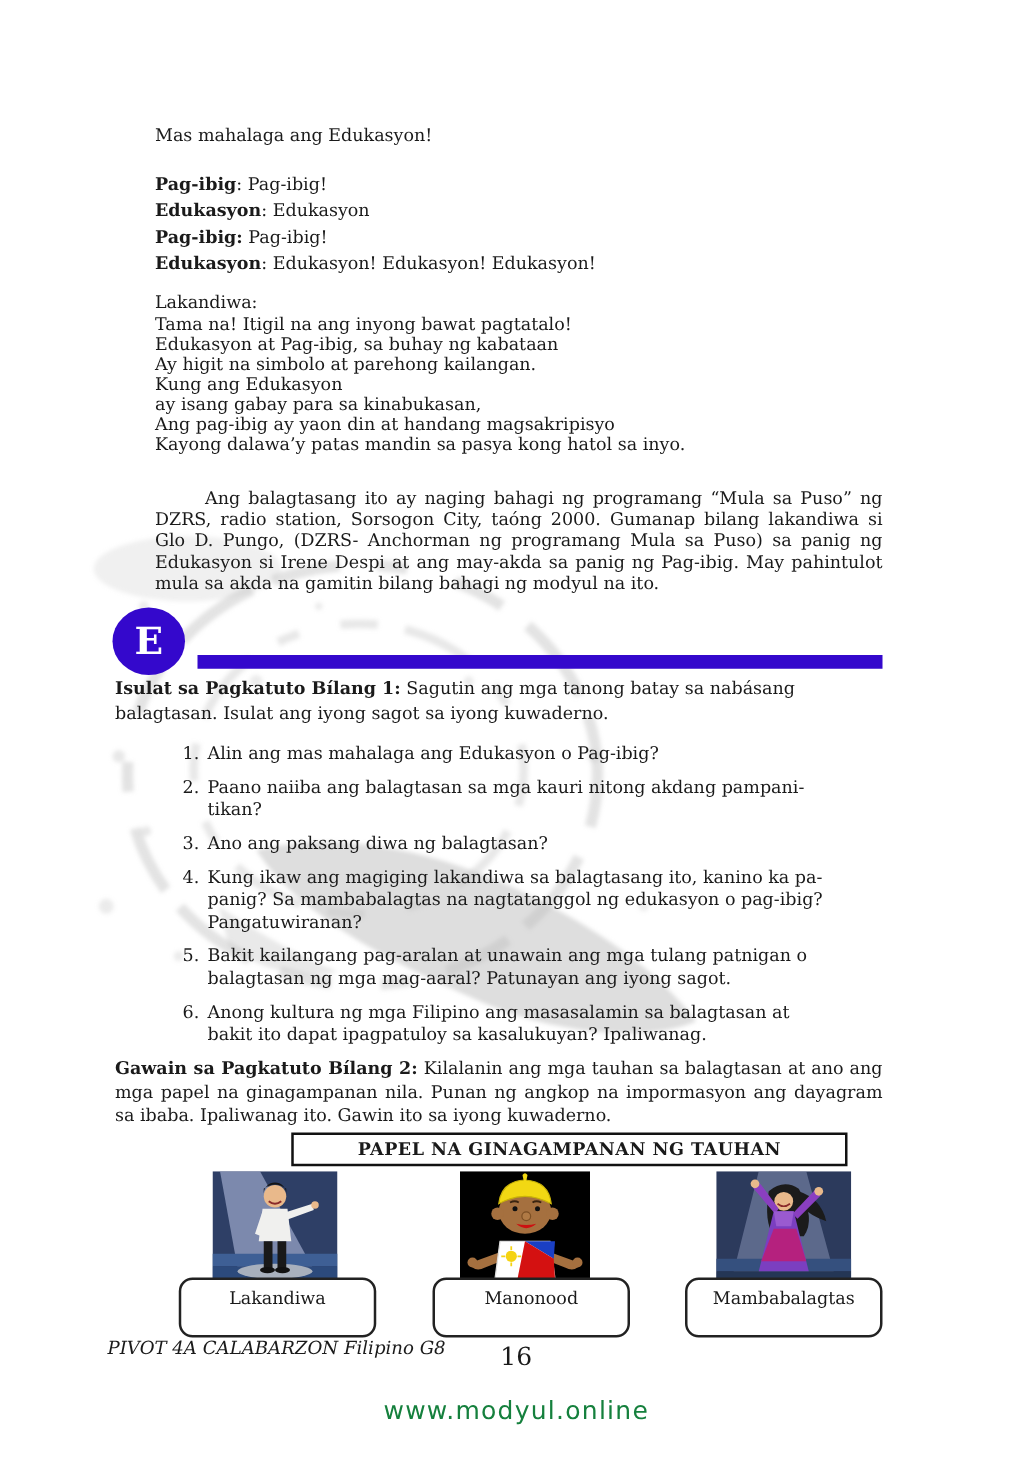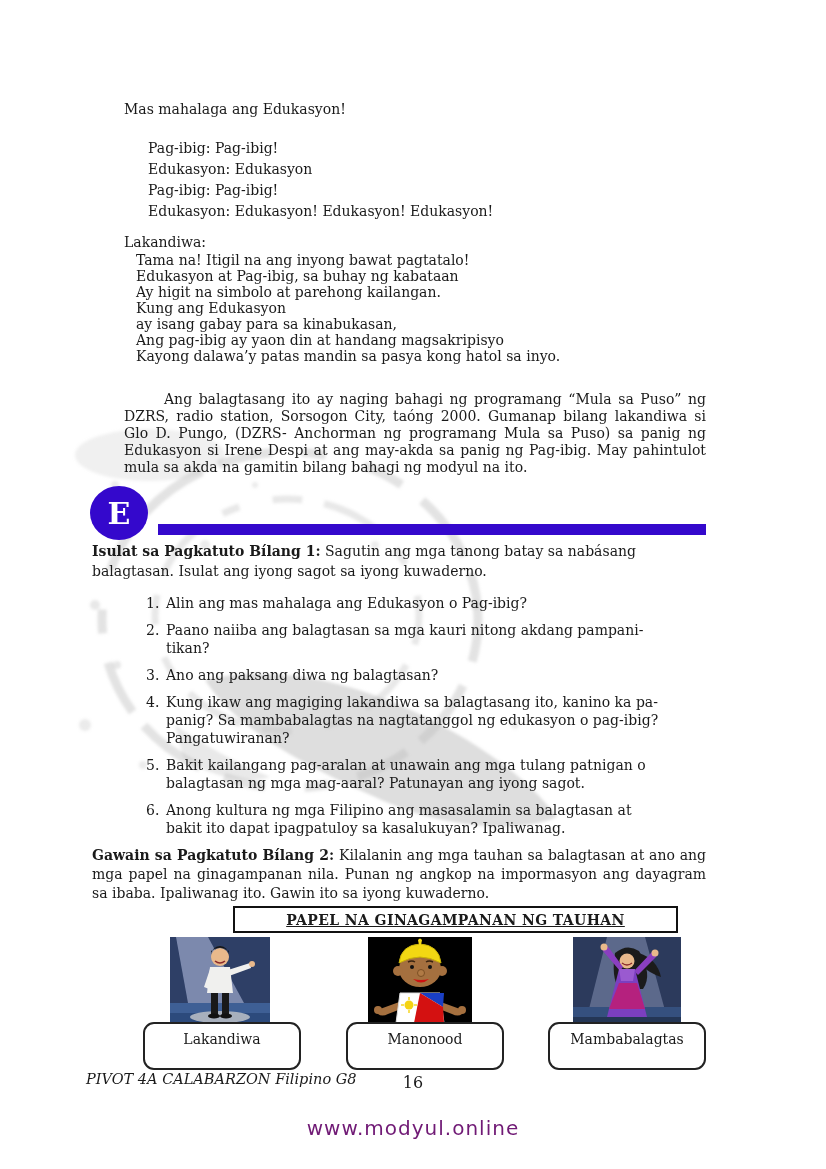--- a/index.html
+++ b/index.html
@@ -12,57 +12,57 @@
     overflow:hidden;
   }
   .abs{position:absolute;}
   
   .bg-stamp{position:absolute;left:55px;top:425px;width:540px;height:430px;z-index:0;}
   .z{z-index:1;}
   
   .opening{left:124px;top:101px;width:582px;line-height:16px;}
   .dialogue{left:124px;top:140px;width:582px;}
   .d-line{margin:0 0 5px 0;line-height:16px;}
-  .spk{font-weight:normal;margin-left:24px;}
+  .spk{font-weight:bold;}
   .lk-head{left:124px;top:234px;width:582px;font-weight:normal;line-height:16px;}
-  .poem{left:124px;top:252px;width:582px;line-height:16px;white-space:pre-line;margin-left:12px;}
+  .poem{left:124px;top:252px;width:582px;line-height:16px;white-space:pre-line;}
   .para{left:124px;top:391px;width:582px;line-height:17px;text-align:justify;text-indent:40px;}
   
   .section-e{left:90px;top:486px;width:616px;height:56px;}
   .badge{position:absolute;left:0;top:0;width:58px;height:54px;border-radius:50%;
          background:#3408cc;color:#ffffff;font-weight:bold;font-size:30px;
          display:flex;align-items:center;justify-content:center;}
   .rule{position:absolute;left:68px;top:38px;width:548px;height:11px;background:#3408cc;}
   
   .gawain1{left:92px;top:541px;width:614px;line-height:20px;}
   .gawain2{left:92px;top:846px;width:614px;line-height:19px;text-align:justify;}
   .g-label{font-weight:bold;}
   
   .questions{left:146px;top:594px;width:562px;}
   .q-item{display:flex;margin:0 0 9px 0;line-height:18px;}
   .q-num{min-width:20px;}
   .q-text{white-space:pre-line;}
   
   .title-box{left:233px;top:906px;width:445px;height:27px;border:2px solid #111;
              box-sizing:border-box;display:flex;align-items:center;justify-content:center;}
-  .title-box span{font-weight:bold;text-decoration:underline;letter-spacing:.4px;}
+  .title-box span{font-weight:bold;letter-spacing:.4px;}
   
   .roles{left:0;top:937px;width:826px;height:135px;}
   .role-img{position:absolute;top:0;}
   .img1{left:170px;} .img2{left:368px;} .img3{left:573px;}
   .role-box{position:absolute;top:85px;height:48px;border:2px solid #222;border-radius:11px;
             background:#fff;box-sizing:border-box;text-align:center;padding-top:7px;line-height:16px;}
   .box1{left:143px;width:158px;} .box2{left:346px;width:158px;} .box3{left:548px;width:158px;}
   
   .footer{left:0;top:1071px;width:826px;height:22px;}
   .foot-left{position:absolute;left:86px;top:0;font-style:italic;font-size:14.5px;}
-  .foot-page{position:absolute;left:0;width:100%;text-align:center;font-size:16px;top:2px;}
+  .foot-page{position:absolute;left:0;width:100%;text-align:center;font-size:20px;top:2px;}
   .site-watermark{left:0;top:1116px;width:826px;text-align:center;
                   font-family:"DejaVu Sans","Liberation Sans",sans-serif;
-                  font-size:20px;color:#701a75;letter-spacing:1px;}
+                  font-size:20px;color:#15803d;letter-spacing:1px;}
 </style>
 </head>
 <body>
 
 <div class="page">
 
   <svg class="bg-stamp" viewBox="0 0 540 430">
     <defs>
         <filter id="soft">
           <feGaussianBlur stdDeviation="1.6"></feGaussianBlur>

